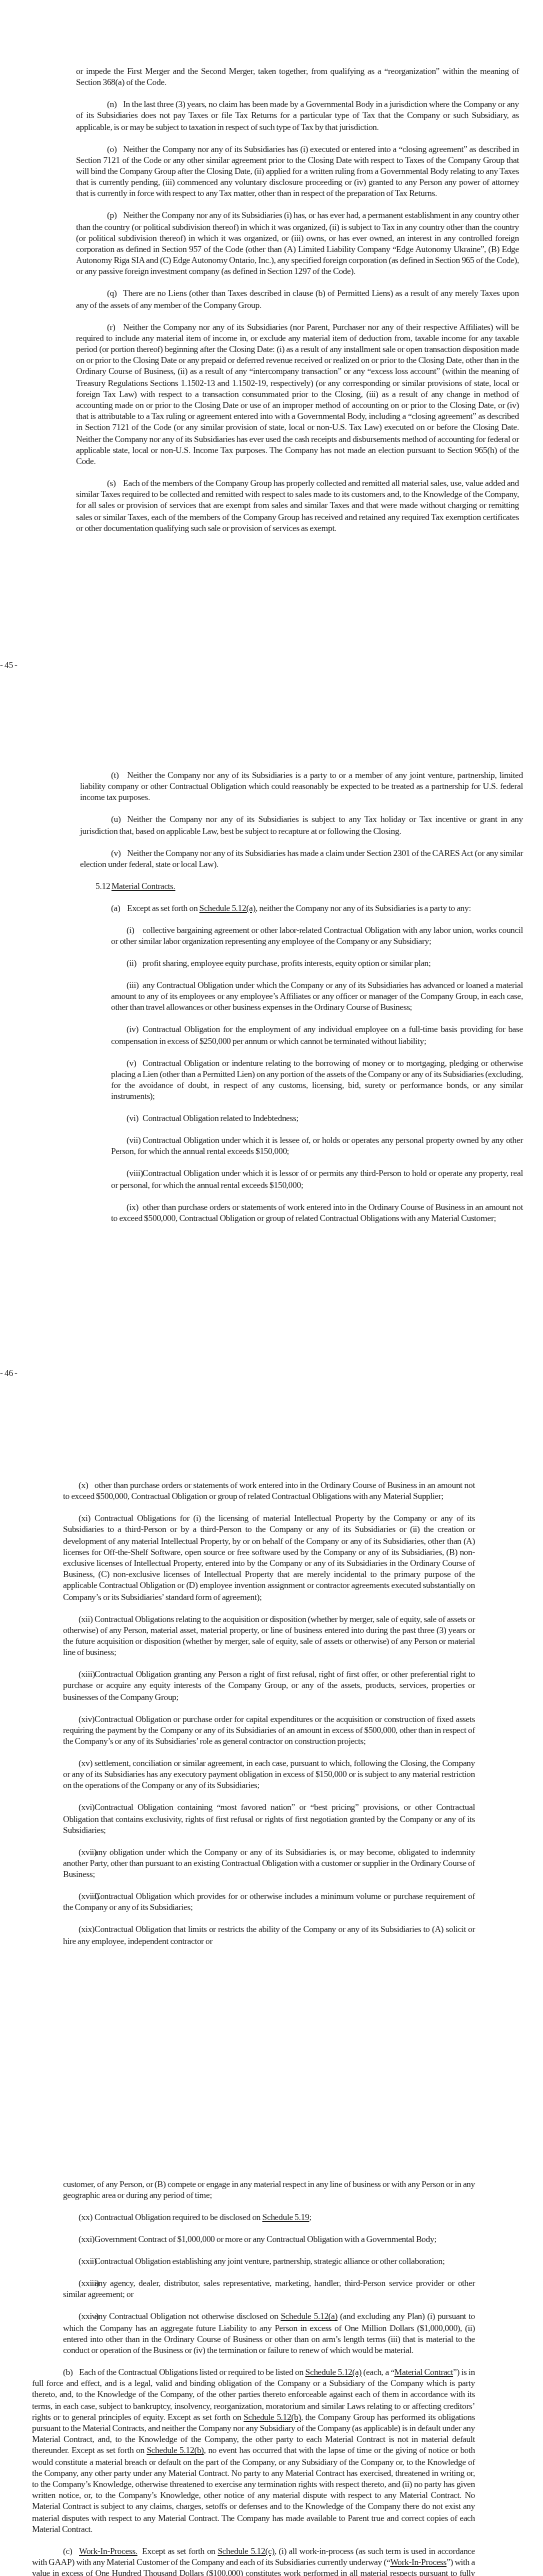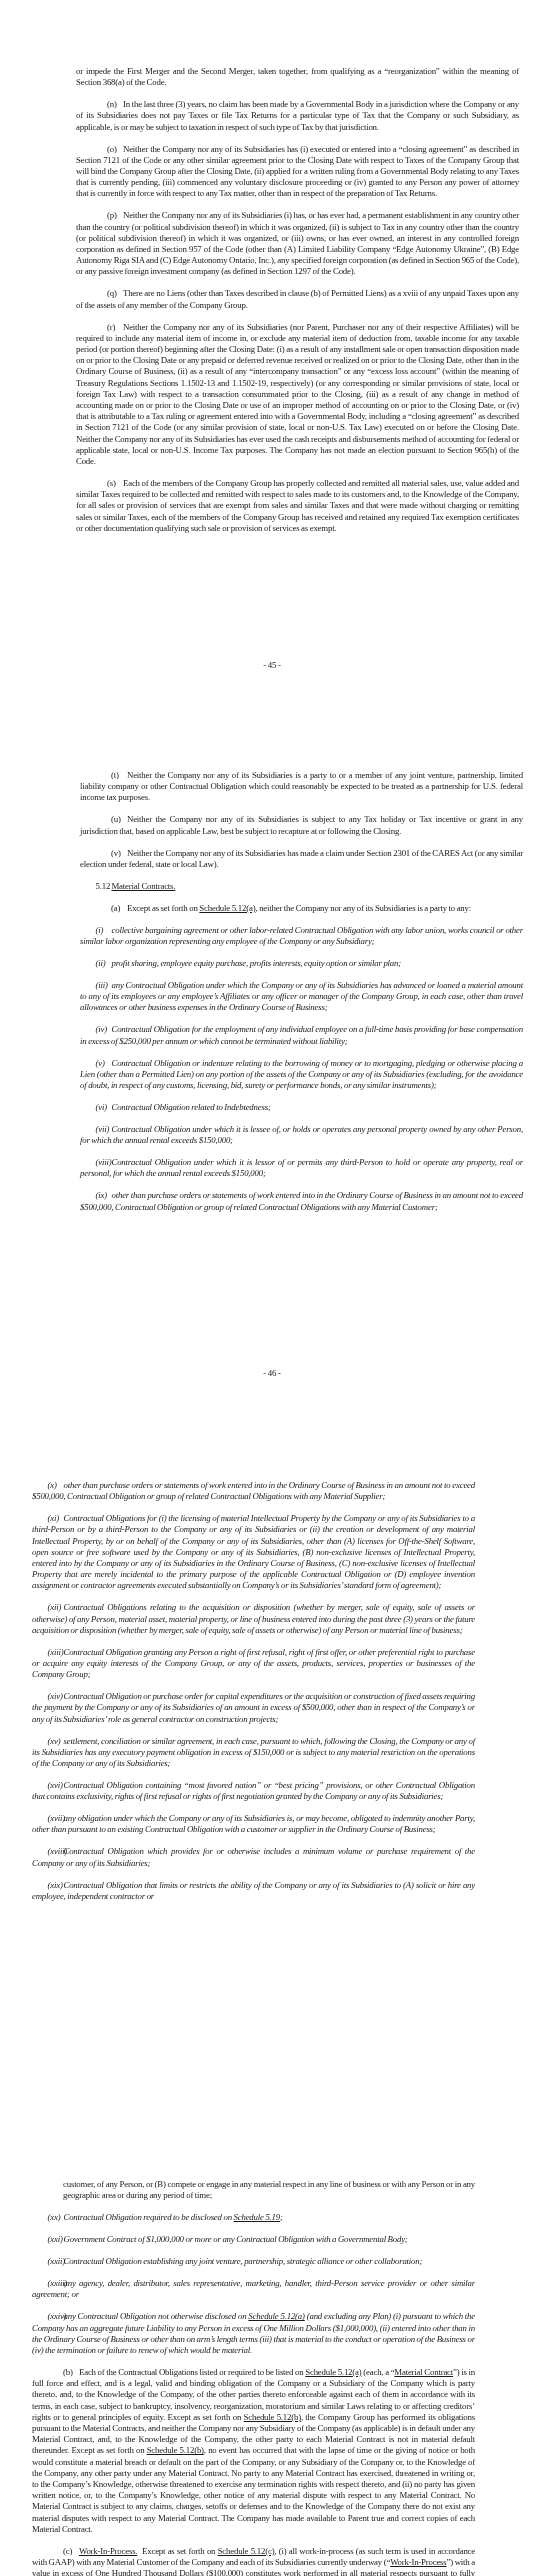--- a/index.html
+++ b/index.html
@@ -19,55 +19,55 @@
   .page-body {
     padding-left: 32px;
     width: 443px;
   }
   .para {
     text-align: justify;
     margin: 0 0 10.8px 0;
   }
   .para.lvl1 { text-indent: 31px; }
   .para.lvl2 {
+    margin-left: 31px;
     text-indent: 15.5px;
-    font-style: italic;
   }
   .lbl {
     display: inline-block;
     width: 16px;
     text-indent: 0;
   }
   .para.lvl2 .lbl { width: 16px; }
   .u { text-decoration: underline; }
   .heading {
     margin: 0 0 10.8px 15.5px;
   }
   .heading .num { display: inline-block; width: 16px; }
   .page-number {
-    text-align: center;
+    text-align: left;
     width: 544px;
   }
 </style>
 </head>
 <body>
 
 <div class="doc">
 
   <div class="page" style="height:704px;">
     <div class="page-body" style="padding-top:66px;margin-left:44px;">
       <p class="para">or impede the First Merger and the Second Merger, taken together, from qualifying as a “reorganization” within the meaning of Section 368(a) of the Code.</p>
 
       <p class="para lvl1"><span class="lbl">(n)</span><span>In the last three (3) years, no claim has been made by a Governmental Body in a jurisdiction where the Company or any of its Subsidiaries does not pay Taxes or file Tax Returns for a particular type of Tax that the Company or such Subsidiary, as applicable, is or may be subject to taxation in respect of such type of Tax by that jurisdiction.</span></p>
 
       <p class="para lvl1"><span class="lbl">(o)</span><span>Neither the Company nor any of its Subsidiaries has (i) executed or entered into a “closing agreement” as described in Section 7121 of the Code or any other similar agreement prior to the Closing Date with respect to Taxes of the Company Group that will bind the Company Group after the Closing Date, (ii) applied for a written ruling from a Governmental Body relating to any Taxes that is currently pending, (iii) commenced any voluntary disclosure proceeding or (iv) granted to any Person any power of attorney that is currently in force with respect to any Tax matter, other than in respect of the preparation of Tax Returns.</span></p>
 
       <p class="para lvl1"><span class="lbl">(p)</span><span>Neither the Company nor any of its Subsidiaries (i) has, or has ever had, a permanent establishment in any country other than the country (or political subdivision thereof) in which it was organized, (ii) is subject to Tax in any country other than the country (or political subdivision thereof) in which it was organized, or (iii) owns, or has ever owned, an interest in any controlled foreign corporation as defined in Section 957 of the Code (other than (A) Limited Liability Company “Edge Autonomy Ukraine”, (B) Edge Autonomy Riga SIA and (C) Edge Autonomy Ontario, Inc.), any specified foreign corporation (as defined in Section 965 of the Code), or any passive foreign investment company (as defined in Section 1297 of the Code).</span></p>
 
-      <p class="para lvl1"><span class="lbl">(q)</span><span>There are no Liens (other than Taxes described in clause (b) of Permitted Liens) as a xviii of any unpaid Taxes upon any of the assets of any member of the Company Group.</span></p>
+      <p class="para lvl1"><span class="lbl">(q)</span><span>There are no Liens (other than Taxes described in clause (b) of Permitted Liens) as a result of any merely Taxes upon any of the assets of any member of the Company Group.</span></p>
 
       <p class="para lvl1"><span class="lbl">(r)</span><span>Neither the Company nor any of its Subsidiaries (nor Parent, Purchaser nor any of their respective Affiliates) will be required to include any material item of income in, or exclude any material item of deduction from, taxable income for any taxable period (or portion thereof) beginning after the Closing Date: (i) as a result of any installment sale or open transaction disposition made on or prior to the Closing Date or any prepaid or deferred revenue received or realized on or prior to the Closing Date, other than in the Ordinary Course of Business, (ii) as a result of any “intercompany transaction” or any “excess loss account” (within the meaning of Treasury Regulations Sections 1.1502-13 and 1.1502-19, respectively) (or any corresponding or similar provisions of state, local or foreign Tax Law) with respect to a transaction consummated prior to the Closing, (iii) as a result of any change in method of accounting made on or prior to the Closing Date or use of an improper method of accounting on or prior to the Closing Date, or (iv) that is attributable to a Tax ruling or agreement entered into with a Governmental Body, including a “closing agreement” as described in Section 7121 of the Code (or any similar provision of state, local or non-U.S. Tax Law) executed on or before the Closing Date. Neither the Company nor any of its Subsidiaries has ever used the cash receipts and disbursements method of accounting for federal or applicable state, local or non-U.S. Income Tax purposes. The Company has not made an election pursuant to Section 965(h) of the Code.</span></p>
 
       <p class="para lvl1"><span class="lbl">(s)</span><span>Each of the members of the Company Group has properly collected and remitted all material sales, use, value added and similar Taxes required to be collected and remitted with respect to sales made to its customers and, to the Knowledge of the Company, for all sales or provision of services that are exempt from sales and similar Taxes and that were made without charging or remitting sales or similar Taxes, each of the members of the Company Group has received and retained any required Tax exemption certificates or other documentation qualifying such sale or provision of services as exempt.</span></p>
     </div>
     <div class="page-number" style="position:absolute; top:660px; left:0;">- 45 -</div>
   </div>
 
   <div class="page" style="height:704px;padding-left:48px;">
     <div class="page-body" style="padding-top:66px;">

